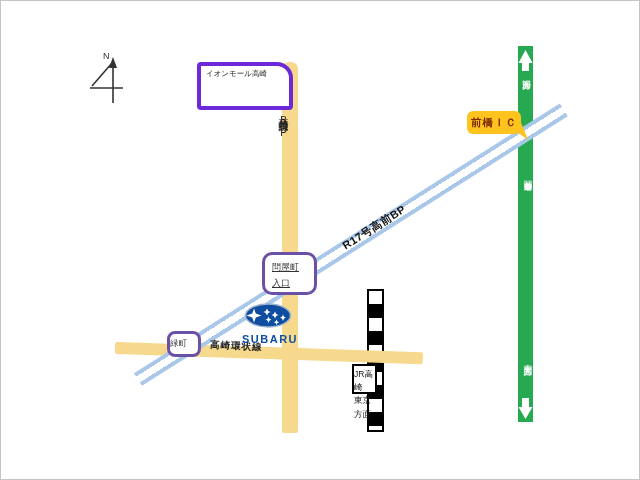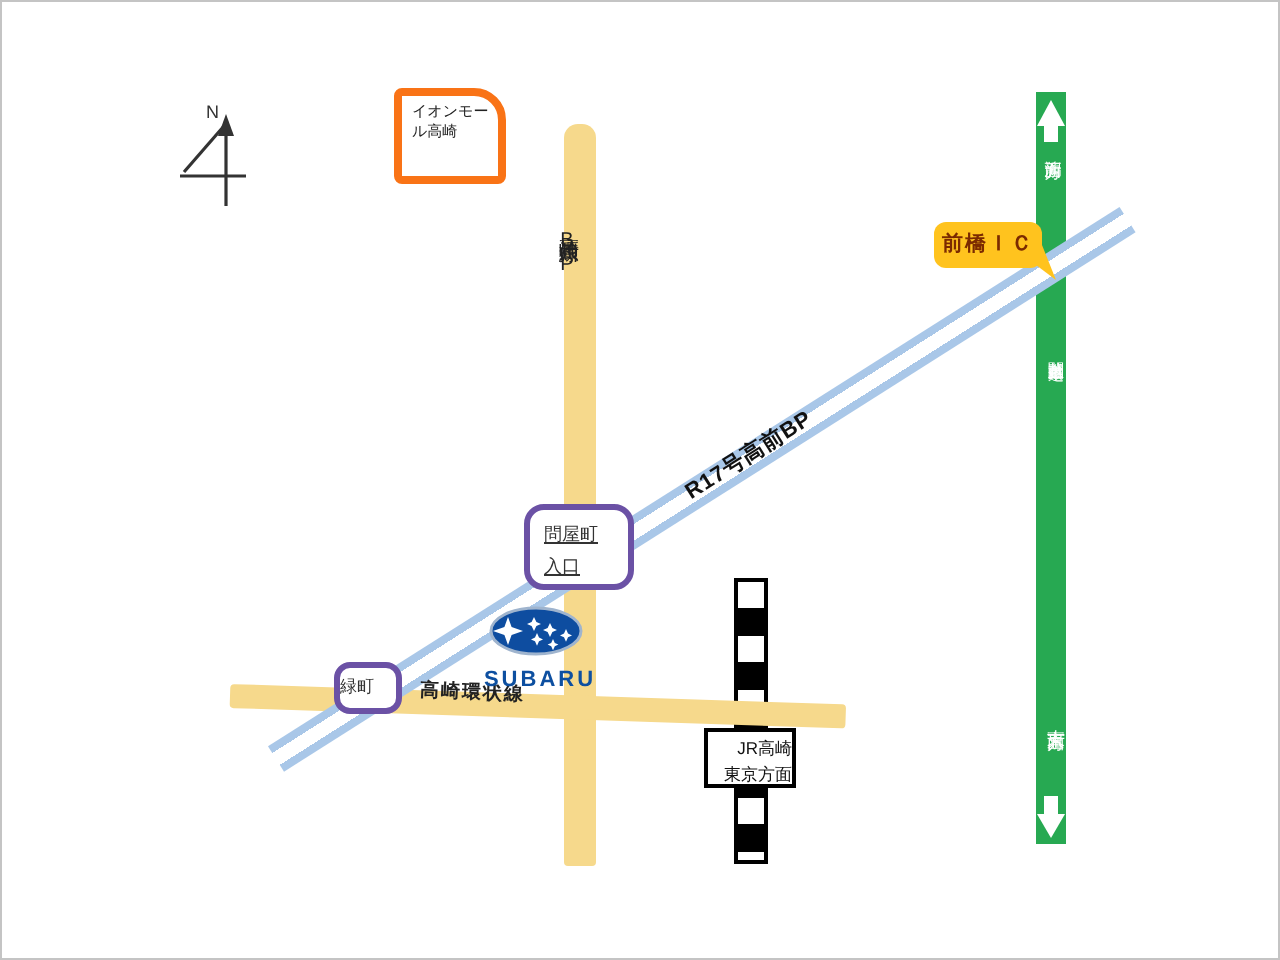--- a/index.html
+++ b/index.html
@@ -48,38 +48,38 @@
     left:210px; top:340px; z-index:5; transform:rotate(2.5deg);
     font-size:9.5px; font-weight:bold; color:#222; letter-spacing:1px;
   }
   .lbl-niigata { left:521px; top:73px;  z-index:7; color:#fff; font-size:8.5px; letter-spacing:0.5px; }
   .lbl-kanetsu { left:521px; top:174px; z-index:7; color:#fff; font-size:8px;   letter-spacing:0.5px; }
   .lbl-tokyo   { left:521px; top:357px; z-index:7; color:#fff; font-size:9px;   letter-spacing:1px; }
 
   
   .box { background:#fff; z-index:7; }
   .mall-box {
-    left:197px; top:44px; width:56px; height:48px;
-    border:4px solid #f97316; border-radius:4px 16px 4px 4px;
+    left:197px; top:62px; width:96px; height:48px;
+    border:4px solid #6d28d9; border-radius:4px 16px 4px 4px;
     font-size:7.5px; color:#222; padding:3px 0 0 5px;
   }
   .tonya-box {
     left:262px; top:252px; width:55px; height:43px;
     border:3px solid #6B51A5; border-radius:10px;
     font-size:9px; color:#333; padding:4px 0 0 7px; line-height:1.8;text-decoration:underline;
   }
   .midori-box {
     left:167px; top:331px; width:34px; height:26px;
     border:3px solid #6B51A5; border-radius:8px;
     font-size:8.5px; color:#333; line-height:19px;
   }
   .station-box {
-    left:352px; top:364px; width:46px; height:30px;
+    left:352px; top:364px; width:25px; height:30px;
     border:2px solid #000; font-size:8.5px; color:#111;
-    text-align:right; line-height:1.55; padding-top:2px;
+    text-align:left; line-height:1.55; padding-top:2px;
   }
   .ic-box {
     left:467px; top:111px; width:54px; height:23px; z-index:7;
     background:#FFC31E; border-radius:6px; color:#7B2A00;
     font-weight:bold; font-size:10.5px; text-align:center; line-height:23px;
     letter-spacing:1px;
   }
 
   
   .compass-n { left:103px; top:51px; z-index:6; font-size:9px; color:#333; letter-spacing:0; }

